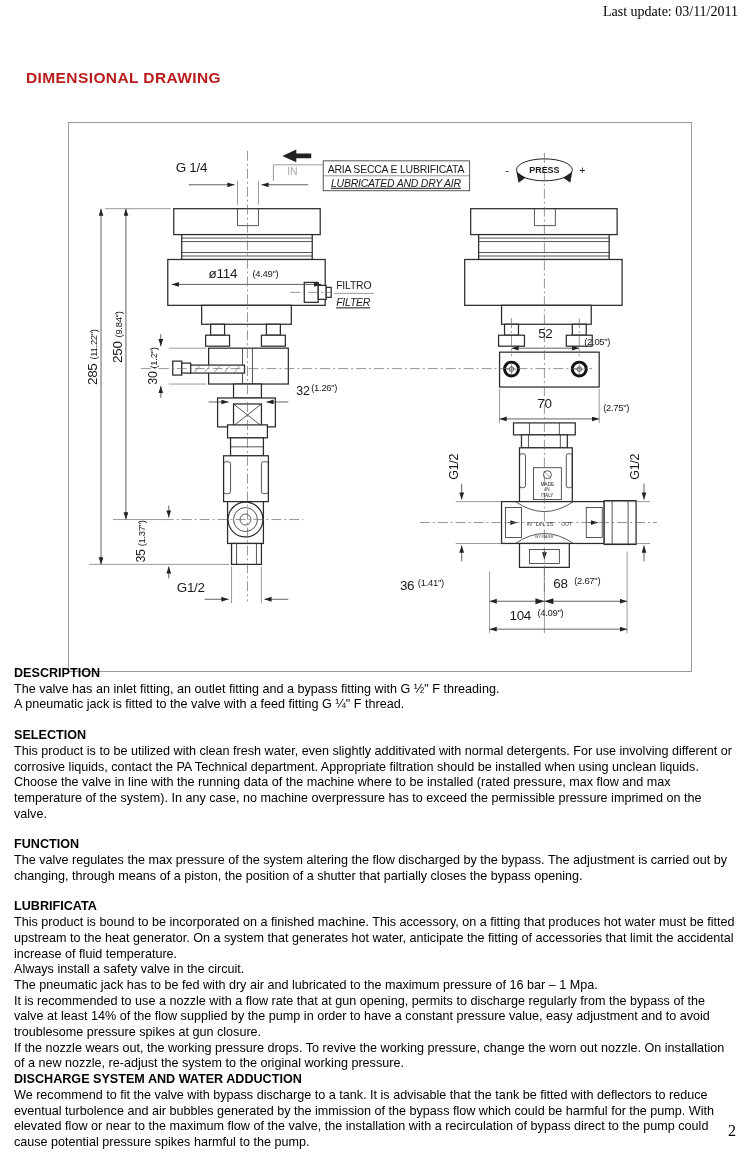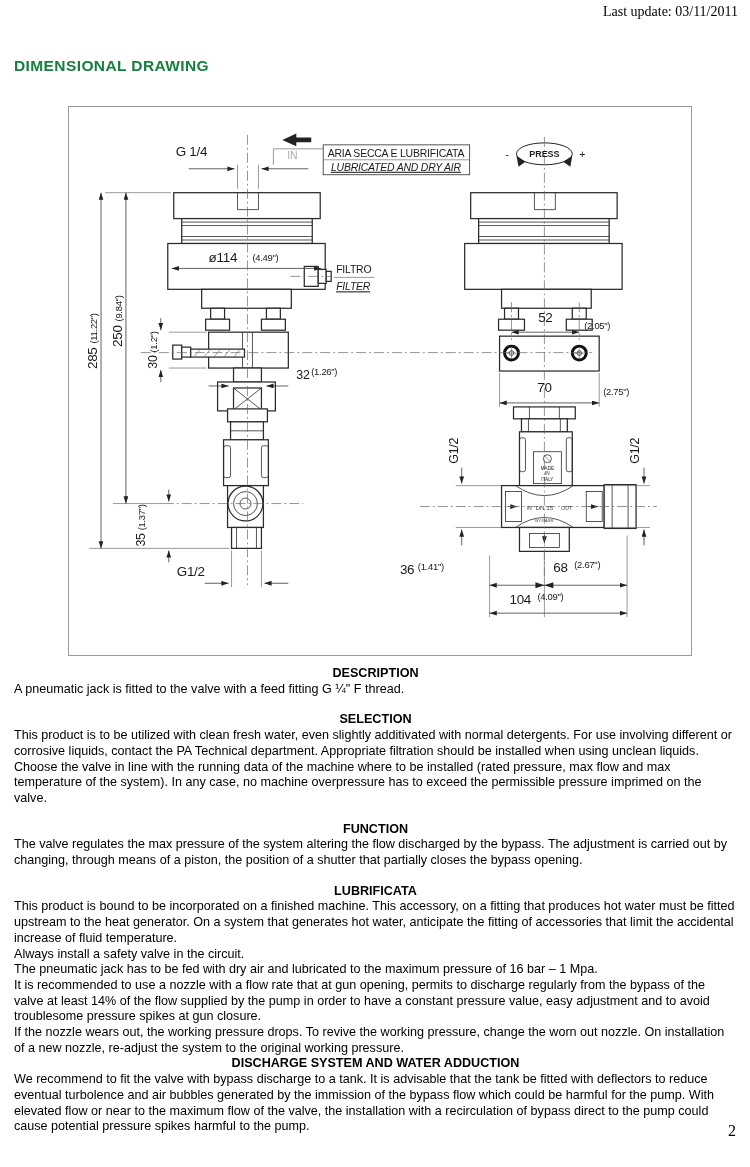--- a/index.html
+++ b/index.html
@@ -1,43 +1,43 @@
 <!DOCTYPE html>
 <html><head>
 <meta charset="utf-8">
 <style>
   html,body{margin:0;padding:0;}
   body{width:750px;height:1167px;background:#ffffff;position:relative;overflow:hidden;
        font-family:"Liberation Sans",sans-serif;color:#111;}
   .last-update{position:absolute;top:4px;right:12px;font-family:"Liberation Serif",serif;
        font-size:14px;color:#000;}
-  .title{position:absolute;left:14px;top:57px;margin:0;font-size:15.5px;font-weight:bold;
-       letter-spacing:.4px;color:#15803d;}
-  .frame{position:absolute;left:68px;top:106px;width:622px;height:548px;
+  .title{position:absolute;left:14px;top:57px;margin:12px;font-size:15.5px;font-weight:bold;
+       letter-spacing:.4px;color:#b91c1c;}
+  .frame{position:absolute;left:68px;top:122px;width:622px;height:548px;
        border:1px solid #9a9a9a;background:#fff;}
   .frame svg{display:block;}
   
   .ol{fill:#fff;stroke:#2b2b2b;stroke-width:1.25;}
   .ol2{fill:none;stroke:#2b2b2b;stroke-width:.8;}
   .dl{fill:none;stroke:#3a3a3a;stroke-width:.8;}
   .xl{fill:none;stroke:#555;stroke-width:.6;}
   .cl{fill:none;stroke:#666;stroke-width:.7;stroke-dasharray:10 3 2 3;}
   text{fill:#1a1a1a;}
   .dim{font-size:12.5px;letter-spacing:-.3px;}
   .dimL{font-size:13.5px;letter-spacing:-.3px;}
   .dimin{font-size:9.5px;letter-spacing:-.3px;}
   .lab{font-size:10.5px;letter-spacing:-.2px;}
   .labI{font-size:10.5px;font-style:italic;text-decoration:underline;letter-spacing:-.2px;}
   .tiny{font-size:4.6px;}
   .port{font-size:5.2px;fill:#444;}
   .gray{fill:#a9a9a9;}
   
   .text-block{position:absolute;left:14px;top:666px;width:723px;font-size:12.6px;
        line-height:15.7px;color:#000;}
-  .text-block h2{margin:0;font-size:12.6px;font-weight:bold;line-height:15.7px;text-align:center;}
+  .text-block h2{margin:0;font-size:12.6px;font-weight:bold;line-height:15.7px;}
   .text-block p{margin:0;}
   .text-block section{margin:0 0 15px 0;}
   .text-block section.tight{margin-bottom:0;}
   p.b{font-weight:normal;}
   .page-number{position:absolute;right:14px;top:1122px;font-family:"Liberation Serif",serif;
        font-size:16px;color:#000;}
 </style>
 </head>
 <body>
 
@@ -259,20 +259,21 @@
         <text x="507" y="463" class="dimin">(2.67")</text>
         <text x="442" y="499" class="dimL">104</text>
         <text x="470" y="495" class="dimin">(4.09")</text>
       </g>
     </svg>
   </div>
 
   <div class="text-block">
     <section>
       <h2>DESCRIPTION</h2>
+      <p>The valve has an inlet fitting, an outlet fitting and a bypass fitting with G ½" F threading.</p>
       <p>A pneumatic jack is fitted to the valve with a feed fitting G ¼" F thread.</p>
     </section>
 
     <section>
       <h2>SELECTION</h2>
       <p>This product is to be utilized with clean fresh water, even slightly additivated with normal detergents. For use involving different or corrosive liquids, contact the PA Technical department. Appropriate filtration should be installed when using unclean liquids. Choose the valve in line with the running data of the machine where to be installed (rated pressure, max flow and max temperature of the system). In any case, no machine overpressure has to exceed the permissible pressure imprimed on the valve.</p>
     </section>
 
     <section>
       <h2>FUNCTION</h2>

